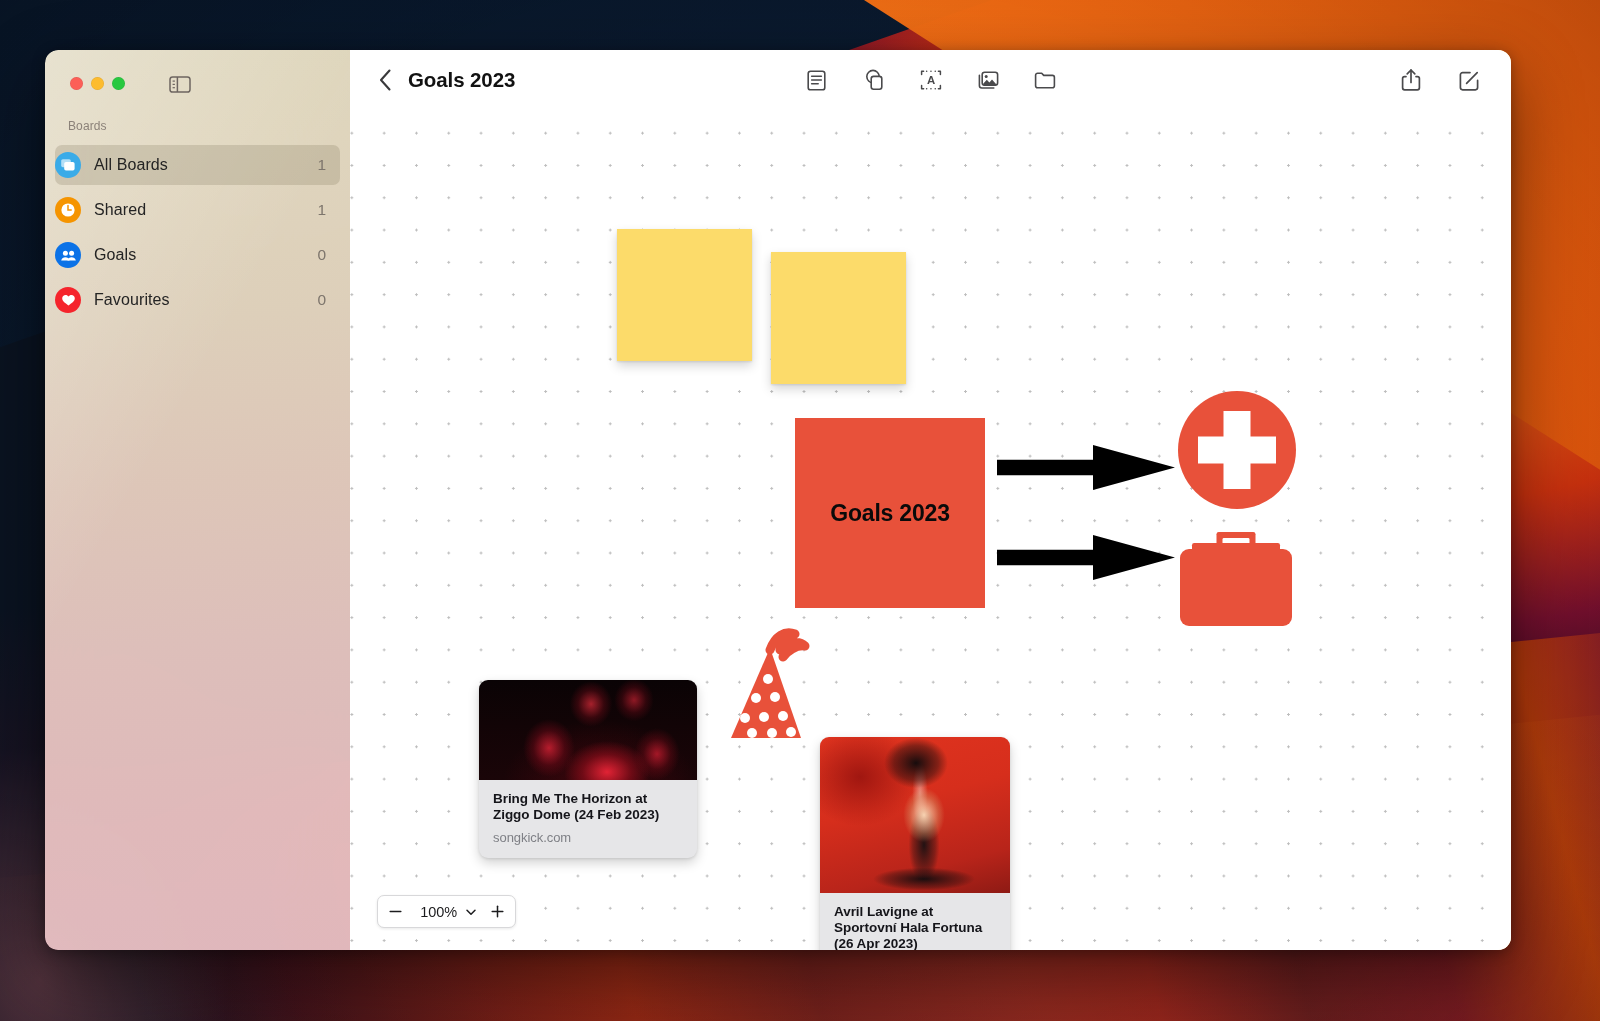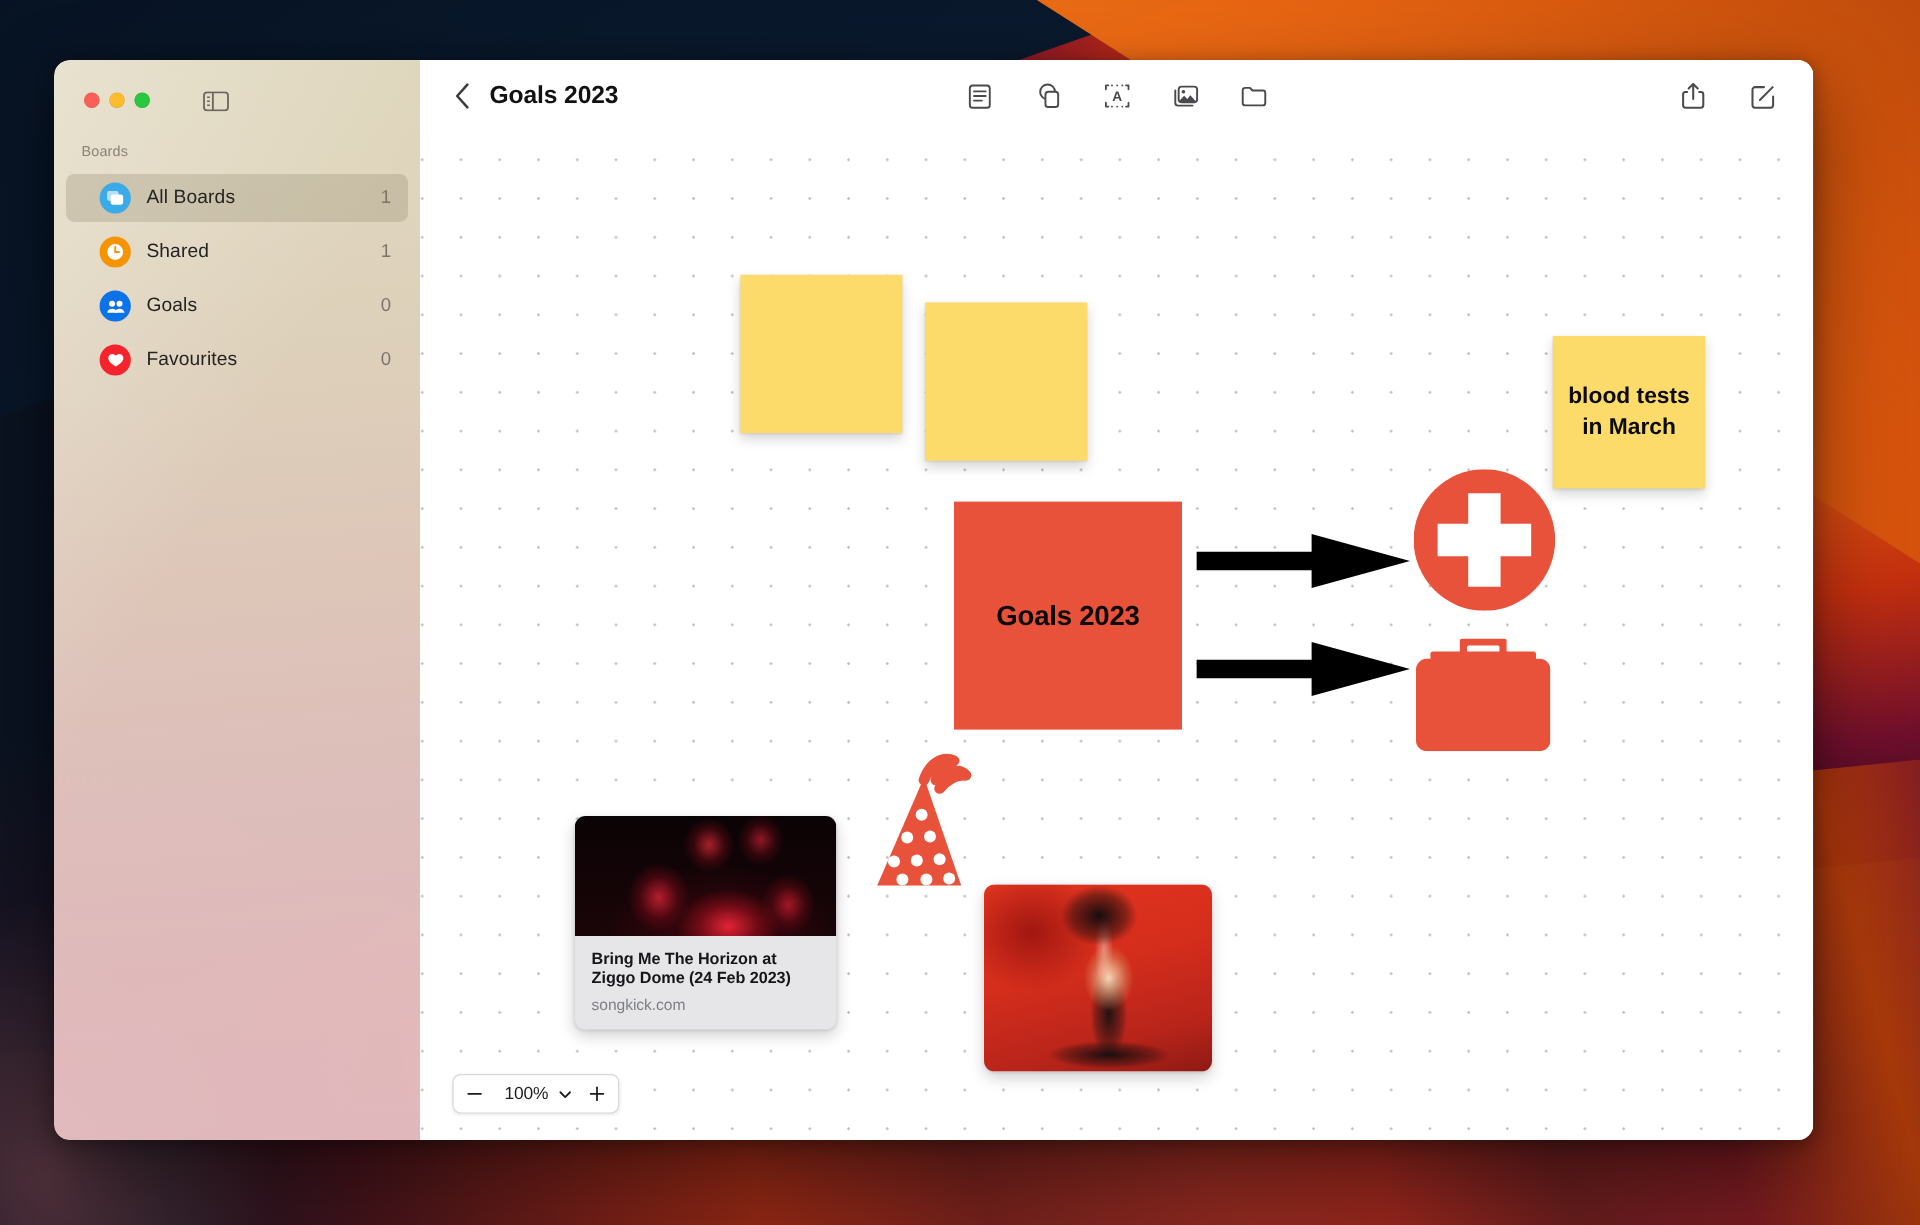--- a/index.html
+++ b/index.html
@@ -114,21 +114,21 @@
     color: #8b8279;
     letter-spacing: .1px;
   }
 
   #sidebar-list {
     position: absolute; left: 10px; right: 10px; top: 95px;
   }
   .sb-item {
     display: flex; align-items: center;
     height: 40px;
-    padding: 0 14px 0 28px;
+    padding: 0 14px 0 0;
     border-radius: 7px;
     margin-bottom: 5px;
     cursor: pointer;
   }
   .sb-item.selected { background: rgba(120,108,80,.22); }
   .sb-icon {
     width: 26px; height: 26px; border-radius: 50%;
     flex: 0 0 26px;
     display: flex; align-items: center; justify-content: center;
     margin-right: 13px;
@@ -447,24 +447,20 @@
       <div id="canvas">
 
         <div class="obj sticky" style="left:267px; top:119px; width:135px; height:132px;">
           <div class="sticky-text"></div>
         </div>
 
         <div class="obj sticky" style="left:421px; top:142px; width:135px; height:132px;">
           <div class="sticky-text"></div>
         </div>
 
-        <div class="obj sticky" style="left:944px; top:170px; width:127px; height:127px;">
-          <div class="sticky-text">blood tests
-in March</div>
-        </div>
 
         <div class="obj" id="shape-goals" style="left:445px; top:308px; width:190px; height:190px;">
           <span class="shape-label">Goals 2023</span>
         </div>
 
         <div class="obj arrow" style="left:647px; top:335px; width:178px; height:45px;">
           <svg width="178" height="45" viewBox="0 0 178 45" fill="none">
             <path d="M0 14.8 H96 V0 L178 22.5 L96 45 V30.2 H0 Z" fill="#000000"></path>
           </svg>
         </div>
@@ -514,20 +510,24 @@
           <div class="link-meta">
             <div class="link-title">Bring Me The Horizon at Ziggo Dome (24 Feb 2023)</div>
             <div class="link-domain">songkick.com</div>
           </div>
         </div>
 
         <div class="obj link-card" style="left:470px; top:615px; width:190px;">
           <div class="link-thumb" style="height:156px;">
             <div class="avril-bg"></div>
           </div>
+          <div class="link-meta">
+            <div class="link-title">Avril Lavigne at Sportovní Hala Fortuna (26 Apr 2023)</div>
+            <div class="link-domain">songkick.com</div>
+          </div>
         </div>
 
         <div id="zoom-control">
           <div class="zc-btn">
             <svg width="15" height="15" viewBox="0 0 15 15">
                 <line x1="2.2" y1="7.5" x2="12.8" y2="7.5" stroke="#1c1c1e" stroke-width="1.5" stroke-linecap="round"></line>
               </svg>
           </div>
           <div id="zoom-value">100%</div>
           <div class="zc-btn">

